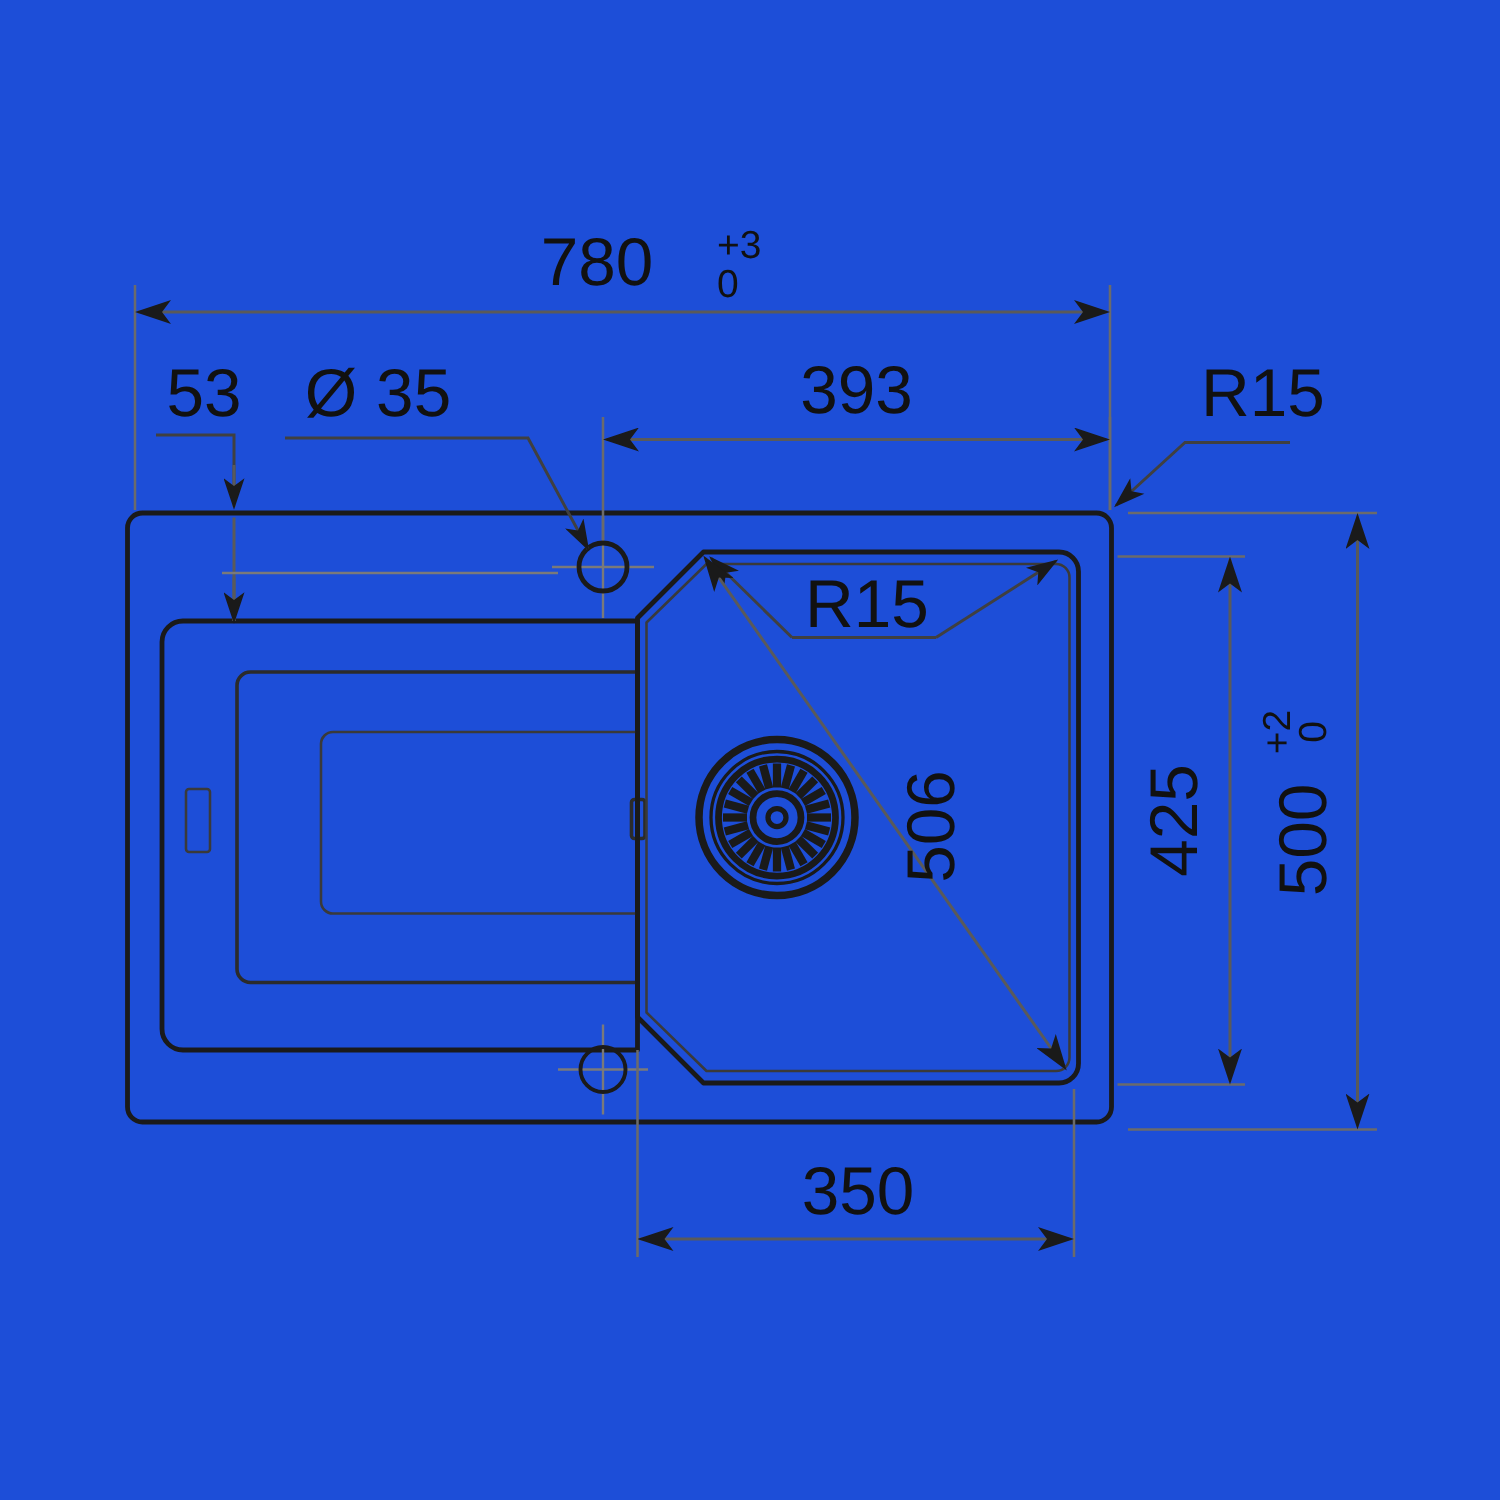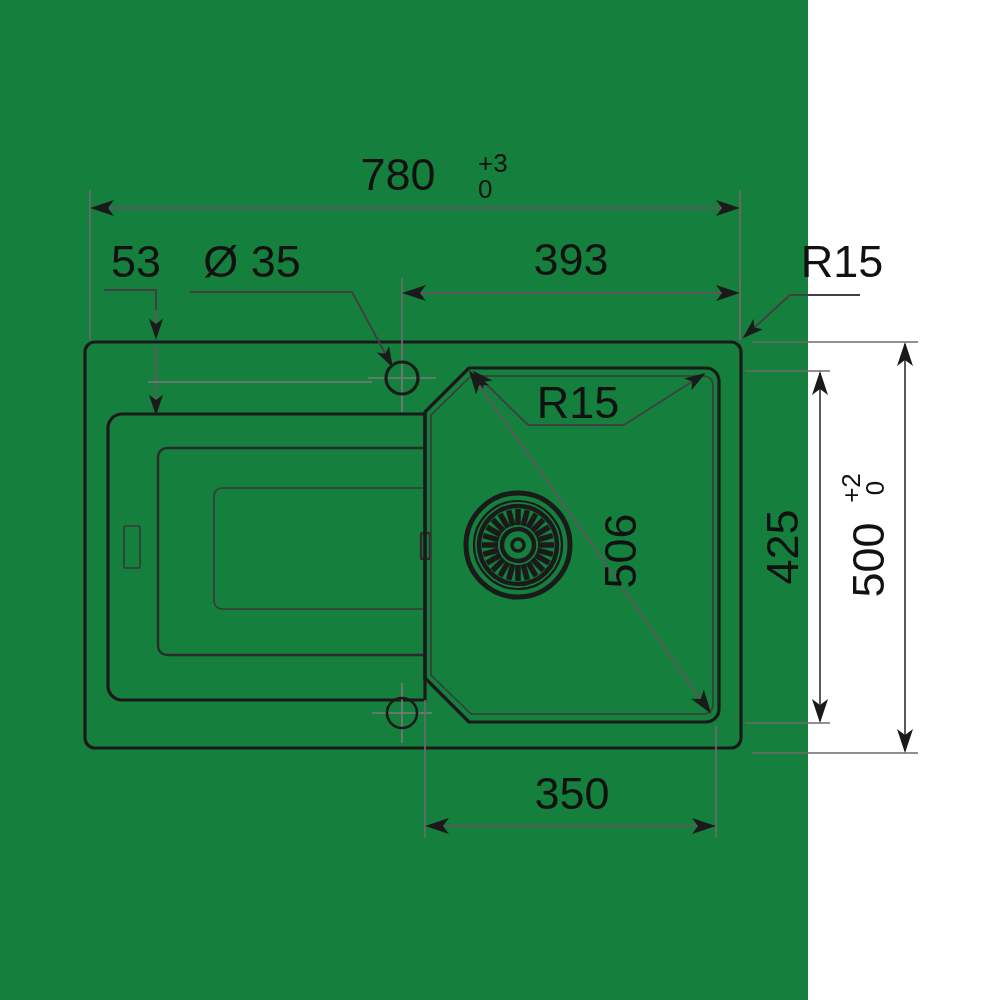--- a/index.html
+++ b/index.html
@@ -8,23 +8,23 @@
     background: #ffffff;
   }
   body {
     width: 1000px;
     height: 1000px;
     font-family: "Liberation Sans", sans-serif;
     overflow: hidden;
   }
   #drawing-root {
     position: relative;
-    width: 808px;
+    width: 1000px;
     height: 1000px;
-    background: #15803d;
+    background: #1d4ed8;
   }
   svg#tech-drawing {
     display: block;
     width: 1000px;
     height: 1000px;
   }
   .outline-heavy {
     fill: none;
     stroke: #1a1a1a;
     stroke-width: 3.2;

